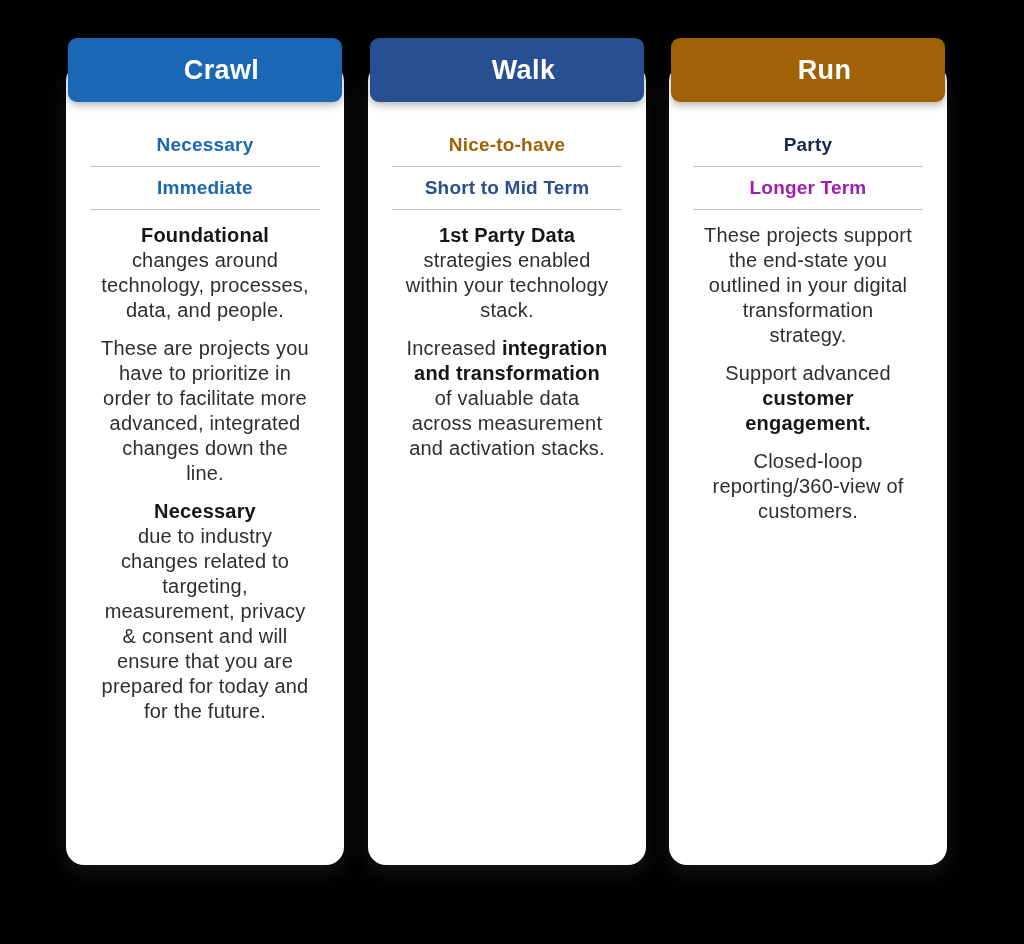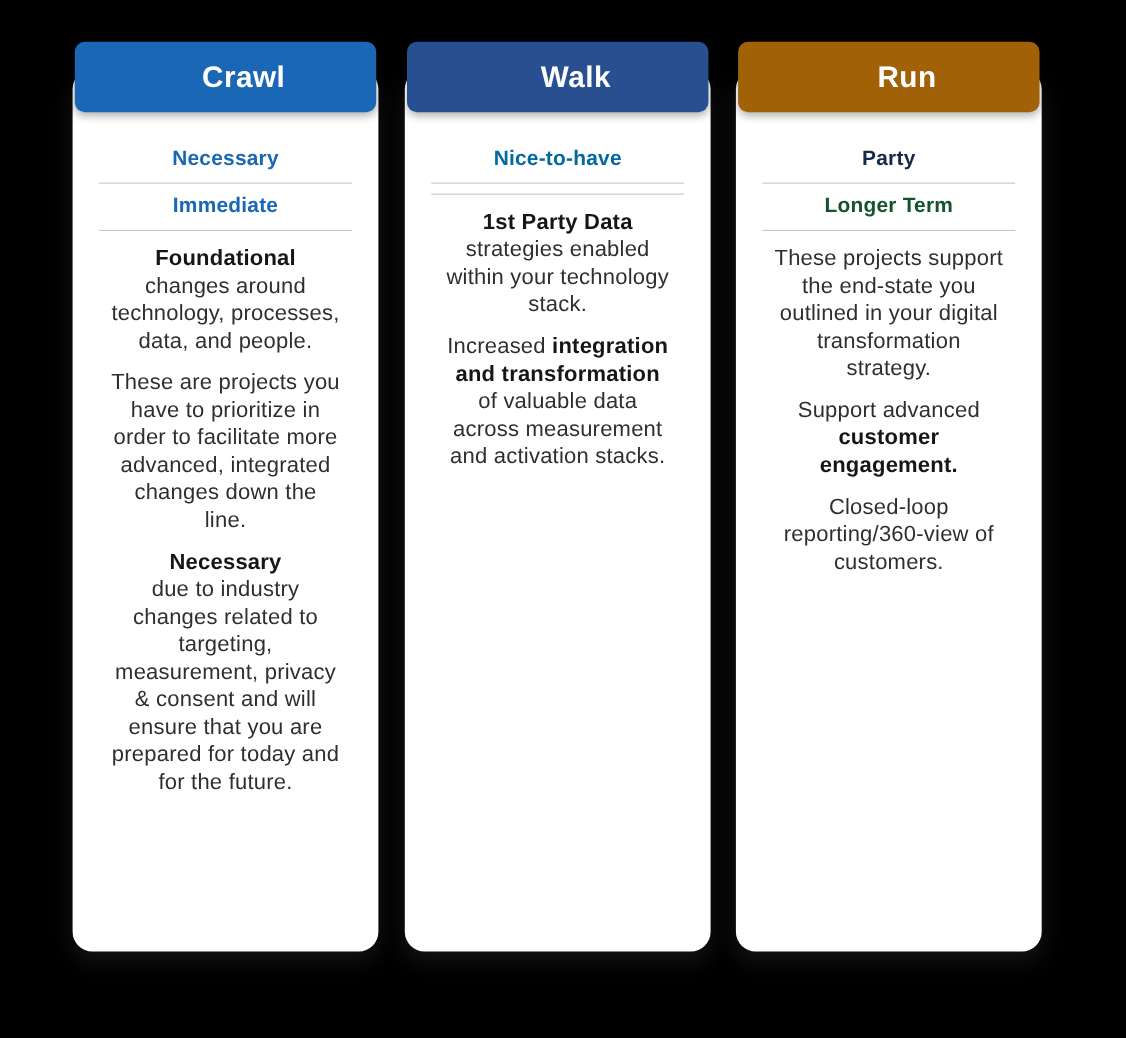--- a/index.html
+++ b/index.html
@@ -78,38 +78,39 @@
           <p><strong>Necessary</strong><br><span>due to industry changes related to targeting, measurement, privacy &amp; consent and will ensure that you are prepared for today and for the future.</span></p>
         </div>
     </div>
   </div>
 
   <div class="card card--walk">
     <div class="card__header" style="background-color: rgb(40, 80, 144);">
       <span>Walk</span>
     </div>
     <div class="card__body">
-      <div class="tag" style="color: #0369a1;">Nice-to-have</div>
+      <div class="tag" style="color: #a16207;">Nice-to-have</div>
       <div class="divider"></div>
+      <div class="tag" style="color: rgb(40, 80, 144);">Short to Mid Term</div>
       <div class="divider"></div>
       <div class="paragraphs">
           <p><strong>1st Party Data</strong><br><span>strategies enabled within your technology stack.</span></p>
           <p><span>Increased </span><strong>integration and transformation</strong><span> of valuable data across measurement and activation stacks.</span></p>
         </div>
     </div>
   </div>
 
   <div class="card card--run">
     <div class="card__header" style="background-color: #a16207;">
       <span>Run</span>
     </div>
     <div class="card__body">
       <div class="tag" style="color: rgb(22, 41, 75);">Party</div>
       <div class="divider"></div>
-      <div class="tag" style="color: #14532d;">Longer Term</div>
+      <div class="tag" style="color: #a21caf;">Longer Term</div>
       <div class="divider"></div>
       <div class="paragraphs">
           <p><span>These projects support the end-state you outlined in your digital transformation strategy.</span></p>
           <p><span>Support advanced </span><strong>customer engagement.</strong></p>
           <p><span>Closed-loop reporting/360-view of customers.</span></p>
         </div>
     </div>
   </div>
 
 </div>

